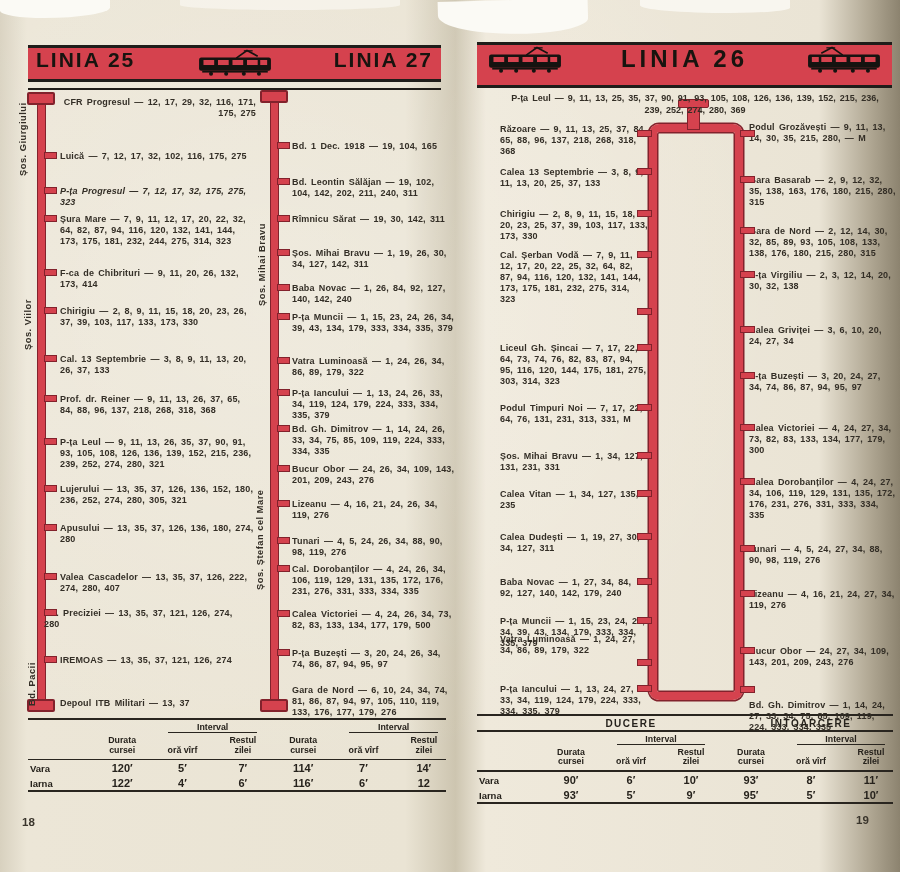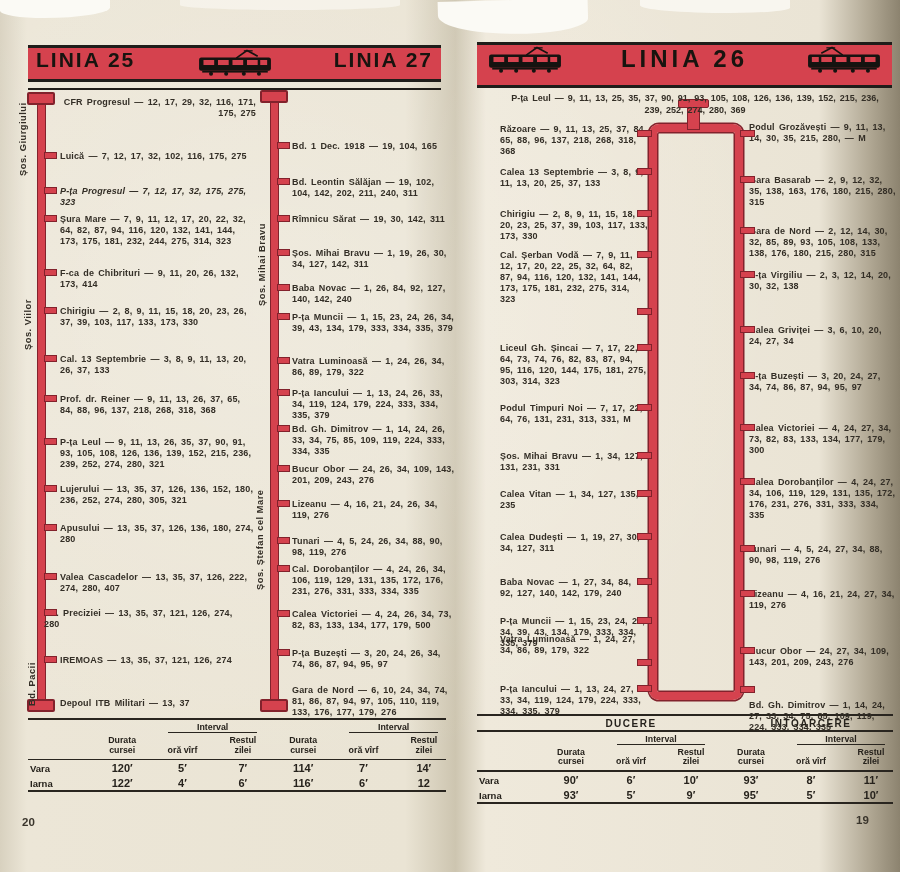--- a/index.html
+++ b/index.html
@@ -224,21 +224,21 @@
         <div class="val">93′</div>
         <div class="val">5′</div>
         <div class="val">9′</div>
         <div class="val">95′</div>
         <div class="val">5′</div>
         <div class="val">10′</div>
       </div>
       <div class="rule" style="height: 2px;"></div>
     </div>
 
-  <div class="pageno pn-left">20</div>
+  <div class="pageno pn-left">18</div>
   <div class="pageno pn-right">19</div>
 <div class="stop" style="left: 60px; top: 97px; width: 196px; text-align: right;">CFR Progresul — 12, 17, 29, 32, 116, 171, 175, 275</div>
     <div class="stop" style="left: 60px; top: 151px; width: 196px;">Luică — 7, 12, 17, 32, 102, 116, 175, 275</div>
     <div class="tick" style="left: 44px; top: 152px; width: 13px;"></div>
     <div class="stop" style="left: 60px; top: 186px; width: 196px; font-style: italic;">P-ța Progresul — 7, 12, 17, 32, 175, 275, 323</div>
     <div class="tick" style="left: 44px; top: 187px; width: 13px;"></div>
     <div class="stop" style="left: 60px; top: 214px; width: 196px;">Șura Mare — 7, 9, 11, 12, 17, 20, 22, 32, 64, 82, 87, 94, 116, 120, 132, 141, 144, 173, 175, 181, 232, 244, 275, 314, 323</div>
     <div class="tick" style="left: 44px; top: 215px; width: 13px;"></div>
     <div class="stop" style="left: 60px; top: 268px; width: 196px;">F-ca de Chibrituri — 9, 11, 20, 26, 132, 173, 414</div>
     <div class="tick" style="left: 44px; top: 269px; width: 13px;"></div>

